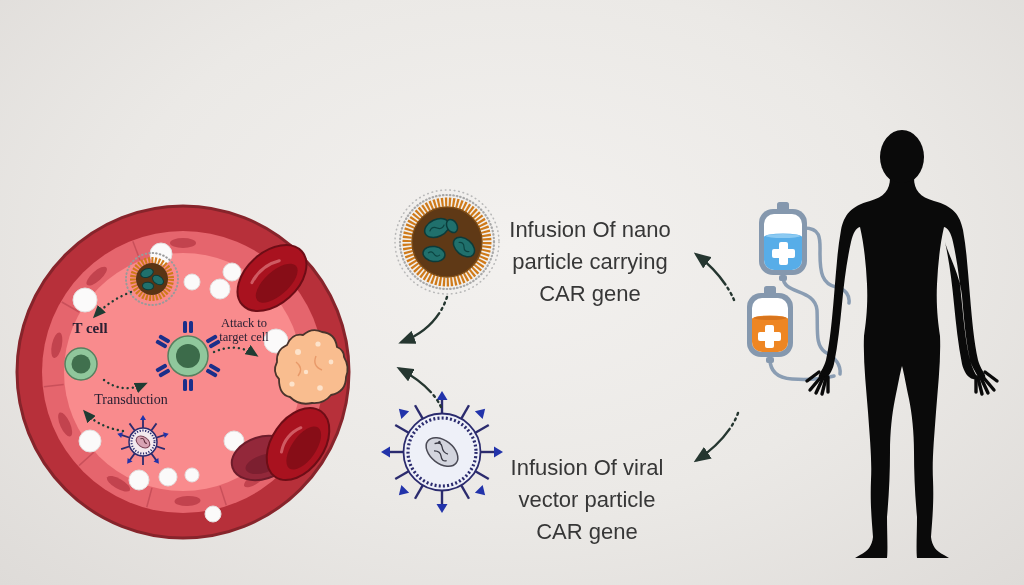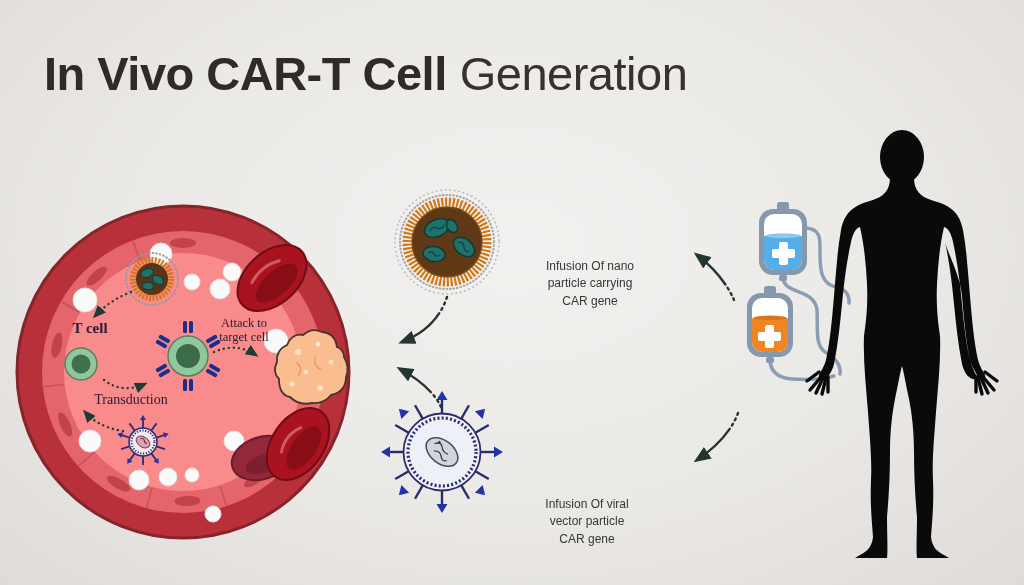--- a/index.html
+++ b/index.html
@@ -6,21 +6,21 @@
   .canvas{
     position:relative;width:1024px;height:585px;overflow:hidden;
     background:radial-gradient(ellipse at 50% 42%, #f3f1ef 0%, #ebe9e6 55%, #dedbd8 100%);
     font-family:"Liberation Sans", sans-serif;
   }
   .title{position:absolute;left:44px;top:50px;white-space:nowrap;color:#2f2b28;
          font-size:47px;letter-spacing:-0.5px;line-height:1;}
   .title .t-bold{font-weight:700;}
   .title .t-reg{font-weight:400;margin-left:13px;color:#353230;}
   .caption{position:absolute;width:190px;text-align:center;color:#373737;
-           font-size:12px;line-height:1.45;white-space:pre-line;margin-top:44px;}
+           font-size:22px;line-height:1.45;white-space:pre-line;}
   .caption.nano{left:495px;top:214px;}
   .caption.viral{left:492px;top:452px;}
   svg.scene{position:absolute;left:0;top:0;}
 </style>
 </head>
 <body>
 
 <div class="canvas">
 
   <svg class="scene" width="1024" height="585" viewBox="0 0 1024 585">
@@ -325,23 +325,20 @@
         <line x1="819" y1="372" x2="807" y2="381"></line>
         <line x1="983" y1="377" x2="994" y2="390"></line>
         <line x1="981" y1="378" x2="988" y2="393"></line>
         <line x1="978" y1="378" x2="982" y2="394"></line>
         <line x1="976" y1="377" x2="976" y2="392"></line>
         <line x1="985" y1="372" x2="997" y2="381"></line>
       </g>
     </g>
   </svg>
 
-  <div class="title">
-    <span class="t-bold">In Vivo CAR-T Cell</span><span class="t-reg">Generation</span>
-  </div>
 
   <div class="caption nano">Infusion Of nano
 particle carrying
 CAR gene</div>
   <div class="caption viral">Infusion Of viral
 vector particle
 CAR gene</div>
 
 </div>
 

